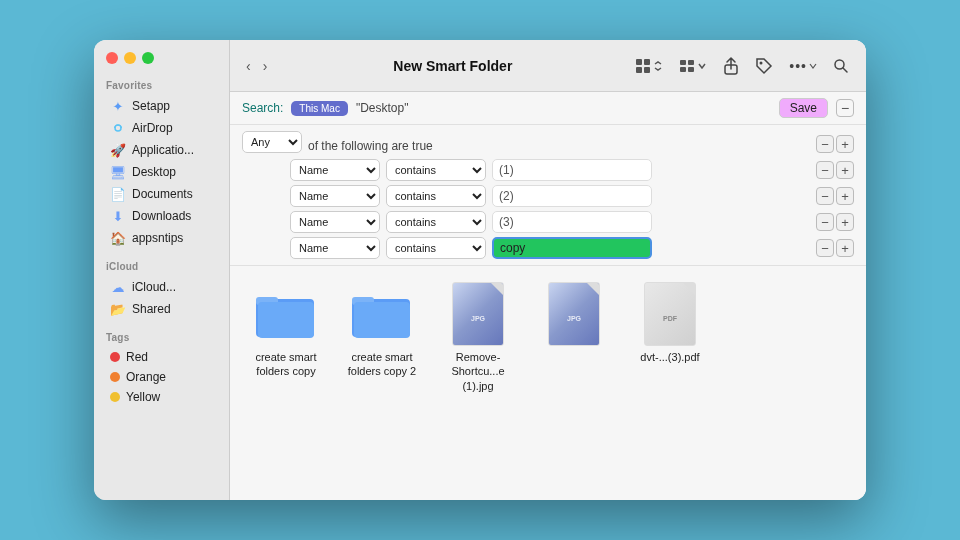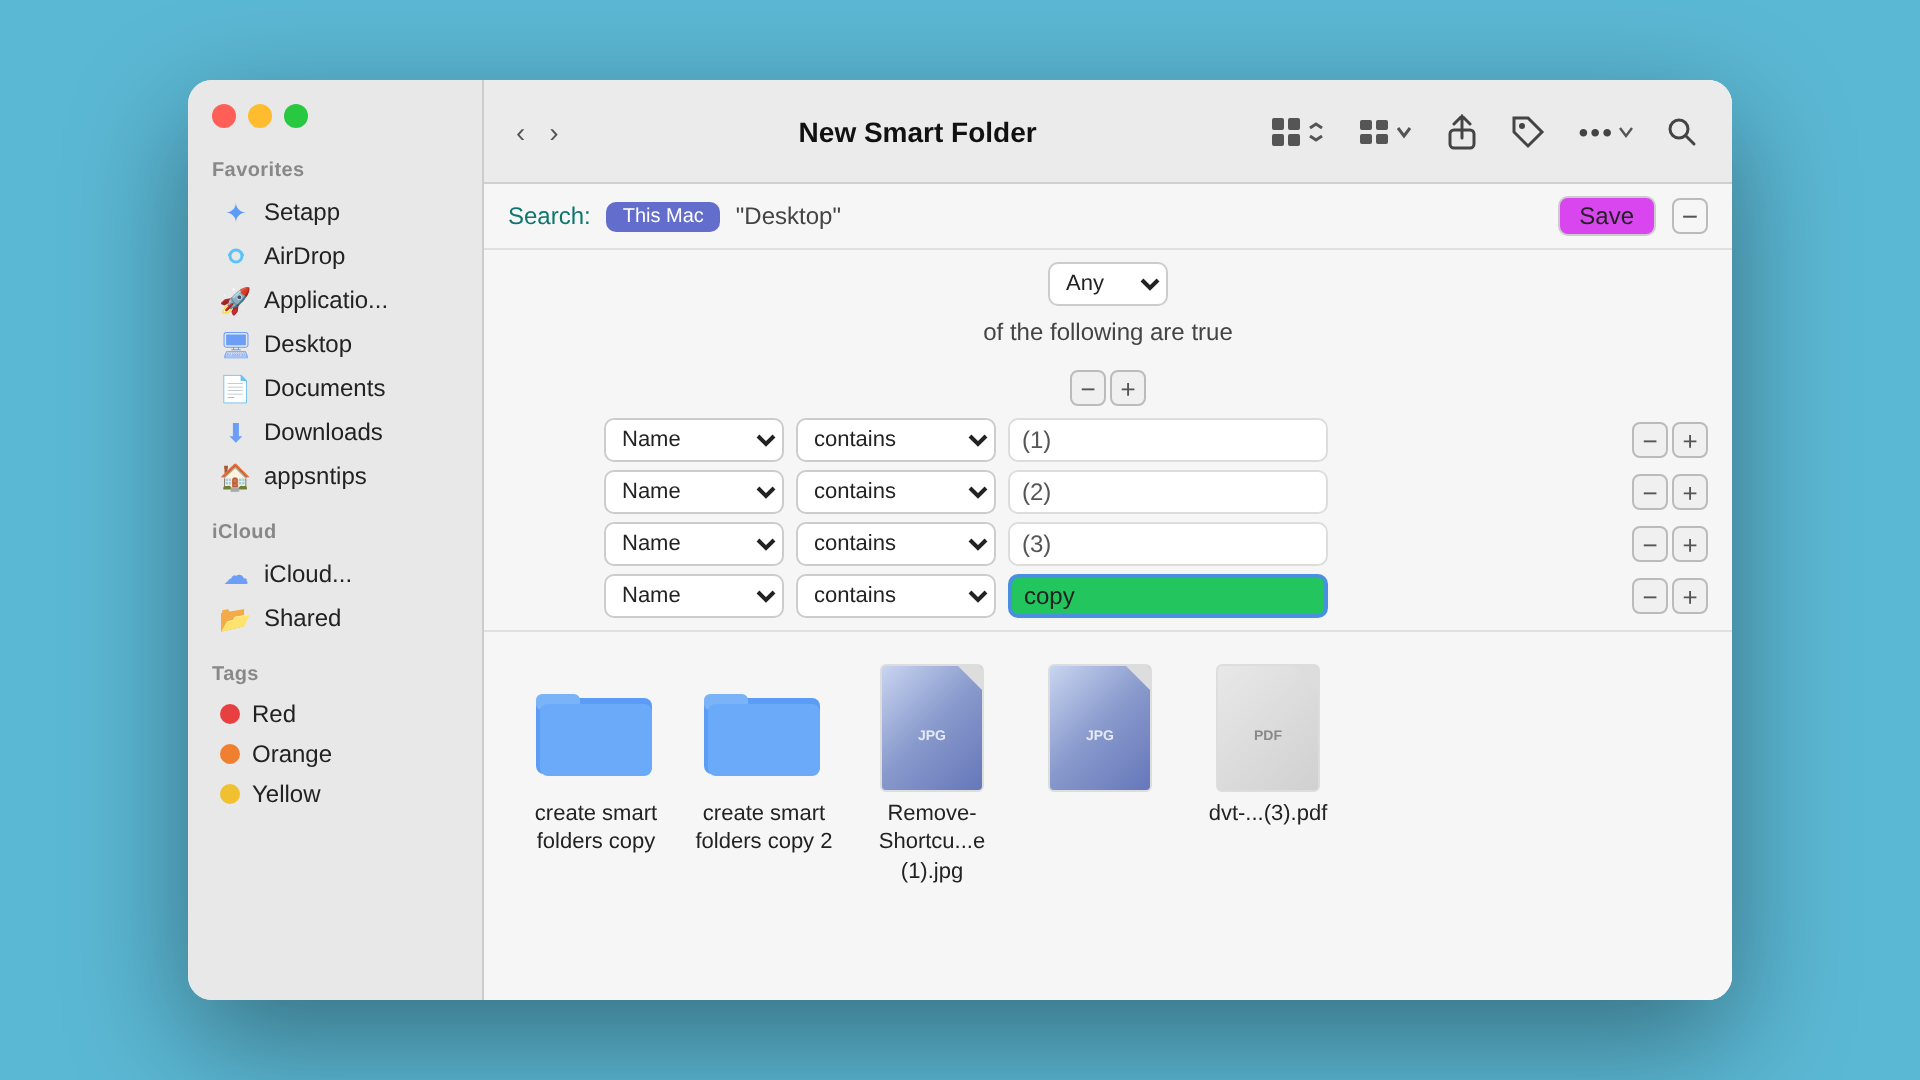--- a/index.html
+++ b/index.html
@@ -16,21 +16,21 @@
       width: 772px;
       height: 460px;
       background: #f0f0f0;
       border-radius: 12px;
       box-shadow: 0 20px 60px rgba(0,0,0,0.4);
       display: flex;
       overflow: hidden;
     }
     
     .sidebar {
-      width: 148px;
+      width: 136px;
       background: #e8e8e8;
       border-right: 1px solid #ccc;
       padding: 12px 0;
       flex-shrink: 0;
       overflow-y: auto;
     }
     .traffic-lights {
       display: flex;
       gap: 6px;
       padding: 0 12px 12px 12px;
@@ -162,21 +162,21 @@
     }
     .search-desktop-pill {
       background: none;
       border: none;
       font-size: 12px;
       color: #444;
       cursor: pointer;
     }
     .search-spacer { flex: 1; }
     .save-btn {
-      background: #d946ef;
+      background: #f0abfc;
       border: 1px solid #ccc;
       border-radius: 5px;
       font-size: 12px;
       padding: 2px 10px;
       cursor: pointer;
       color: #222;
     }
     .minus-btn {
       background: none;
       border: 1px solid #bbb;
@@ -274,31 +274,30 @@
       font-size: 13px;
       color: #555;
       flex-shrink: 0;
     }
     .filter-controls {
       display: flex;
       gap: 2px;
     }
     .top-filter-row {
       display: flex;
-      align-items: center;
+      align-items: flex-end;
       gap: 6px;
-      flex-direction: column;
     }
 
     
     .file-grid {
       flex: 1;
       padding: 16px 16px;
       display: flex;
-      gap: 4px;
+      gap: 16px;
       align-items: flex-start;
       overflow-x: auto;
       background: #f6f6f6;
     }
     .file-item {
       display: flex;
       flex-direction: column;
       align-items: center;
       gap: 4px;
       width: 80px;

